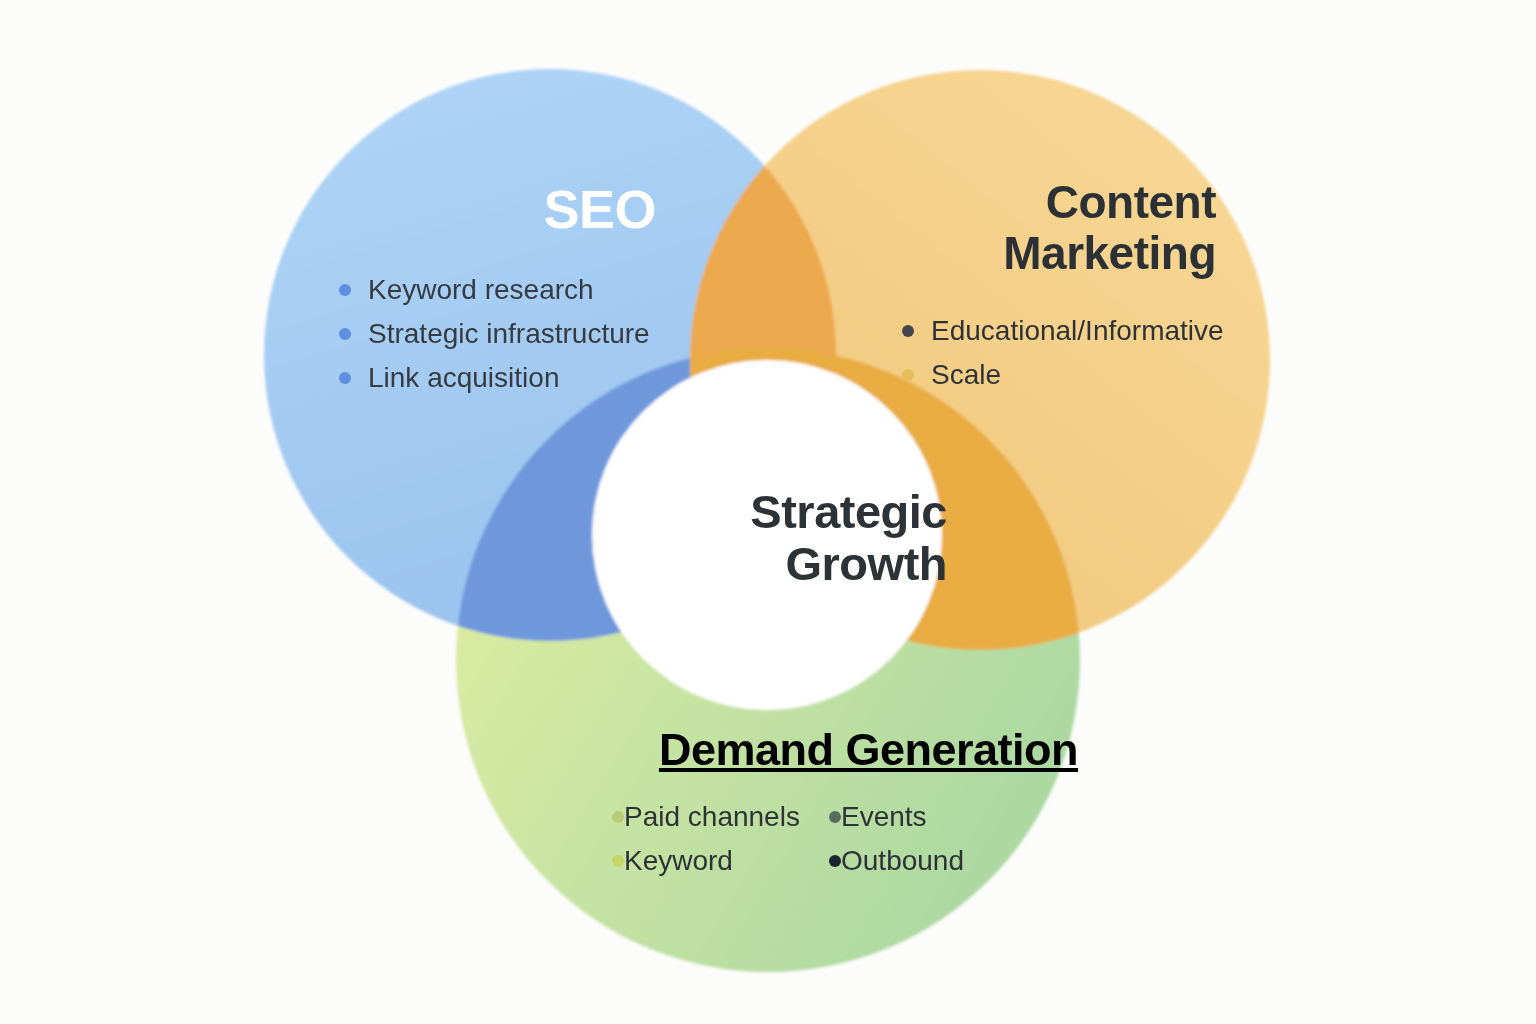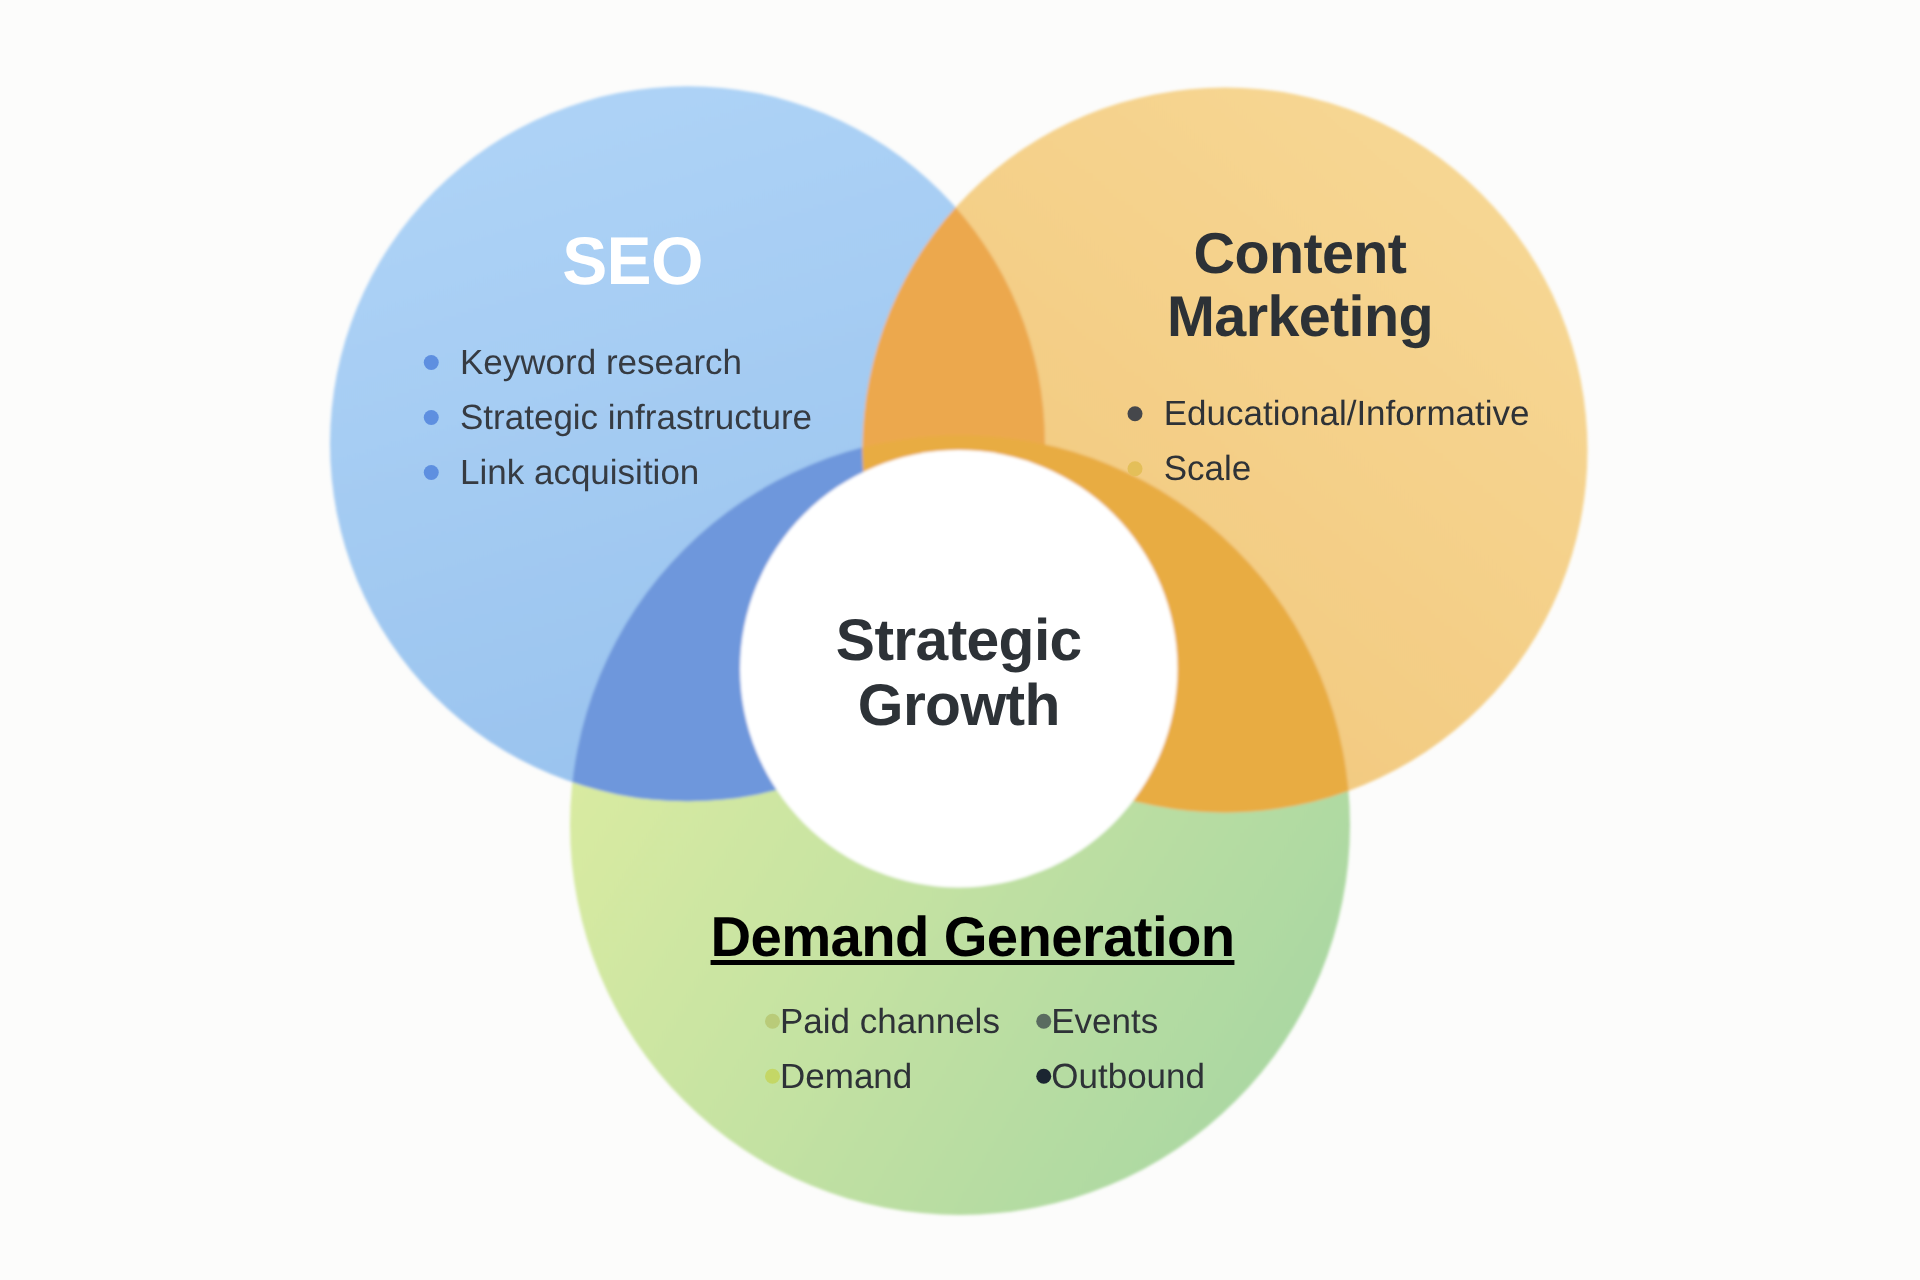--- a/index.html
+++ b/index.html
@@ -19,29 +19,29 @@
     left: 0; top: 0;
     width: 1536px;
     height: 1024px;
   }
   .overlay {
     position: absolute;
     z-index: 2;
   }
   .circle-title {
     font-weight: 700;
-    text-align: center;
+    text-align: right;
     letter-spacing: -0.5px;
   }
   .seo-title {
     left: 356px; top: 180px; width: 300px;
     font-size: 54px; line-height: 58px;
   }
   .cm-title {
-    left: 840px; top: 177px; width: 400px;
+    left: 816px; top: 177px; width: 400px;
     font-size: 46px; line-height: 51px;
   }
   .dg-title {
     left: 478px; top: 723px; width: 600px;
     font-size: 45px; line-height: 54px;
   }
   .center-title {
     left: 587px; top: 486px; width: 360px;
     font-size: 47px; line-height: 52px;
   }
@@ -166,21 +166,21 @@
     <div class="cell">
       <span class="dot" style="background: rgb(185, 203, 121);"></span>
       <span>Paid channels</span>
     </div>
     <div class="cell">
       <span class="dot" style="background: rgb(90, 107, 96);"></span>
       <span>Events</span>
     </div>
     <div class="cell">
       <span class="dot" style="background: rgb(196, 215, 102);"></span>
-      <span>Demand</span>
+      <span>Keyword</span>
     </div>
     <div class="cell">
       <span class="dot" style="background: rgb(27, 37, 49);"></span>
       <span>Outbound</span>
     </div>
   </div>
 
 </div>
 
 </body></html>

